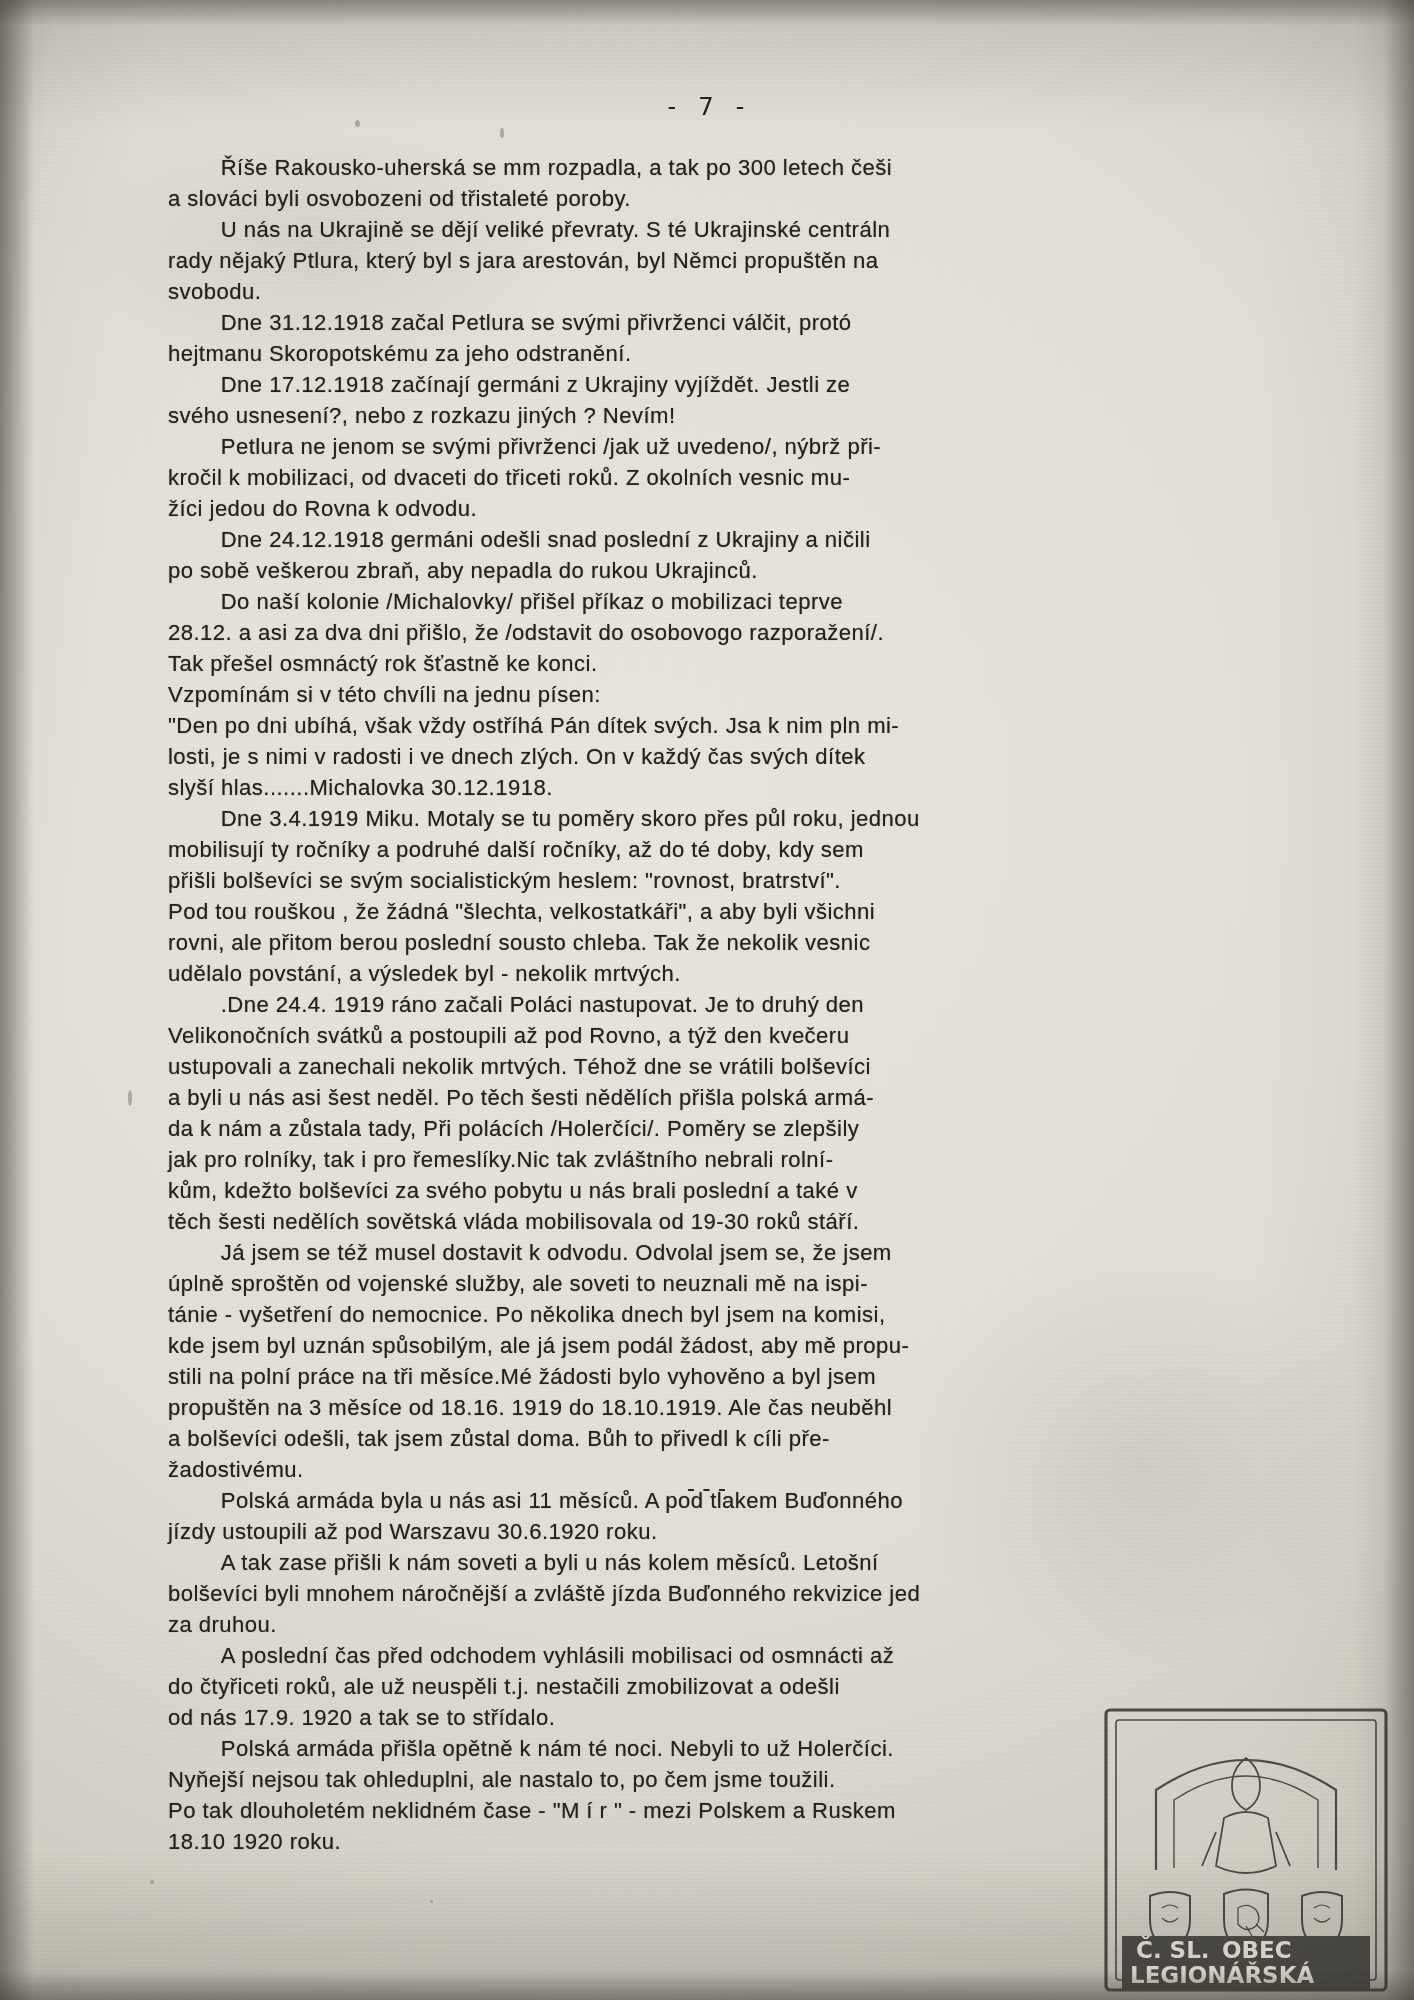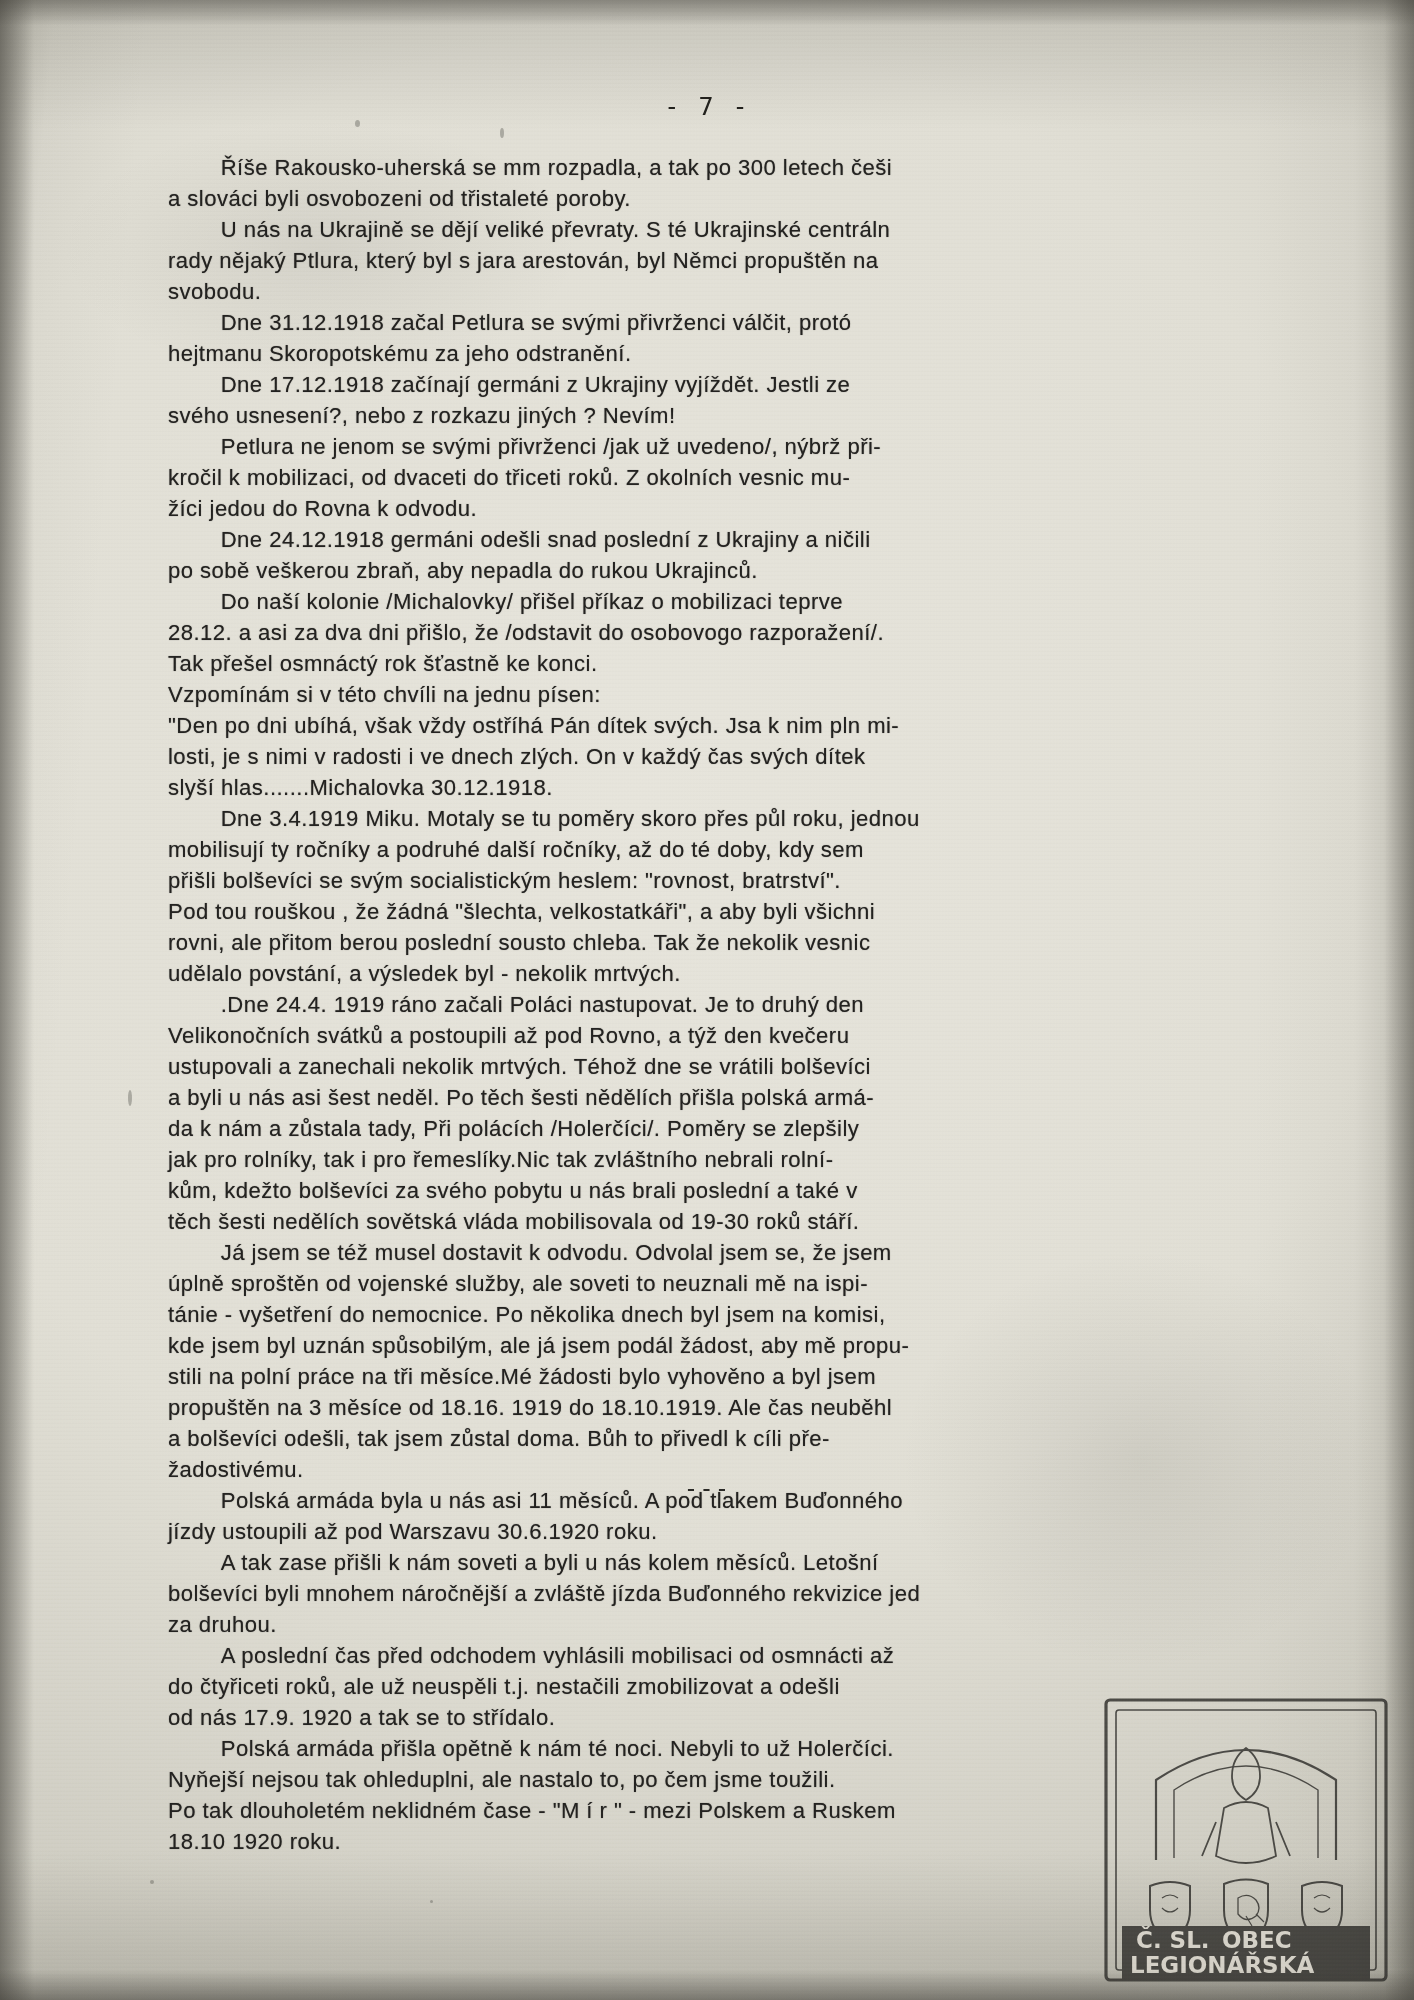--- a/index.html
+++ b/index.html
@@ -94,21 +94,21 @@
     text-align: center;
     font-size: 24px;
     letter-spacing: 1px;
     color: #2a2926;
   }
 
   
   .stamp {
     position: absolute;
     right: 18px;
-    bottom: 10px;
+    bottom: 0;
     width: 300px;
     height: 300px;
     opacity: 0.80;
   }
   .stamp svg { display:block; }
 
   .edge-left {
     position: absolute;
     left: 0; top: 0; bottom: 0; width: 34px;
     background: linear-gradient(90deg, rgba(60,58,52,0.55), rgba(60,58,52,0.0));

